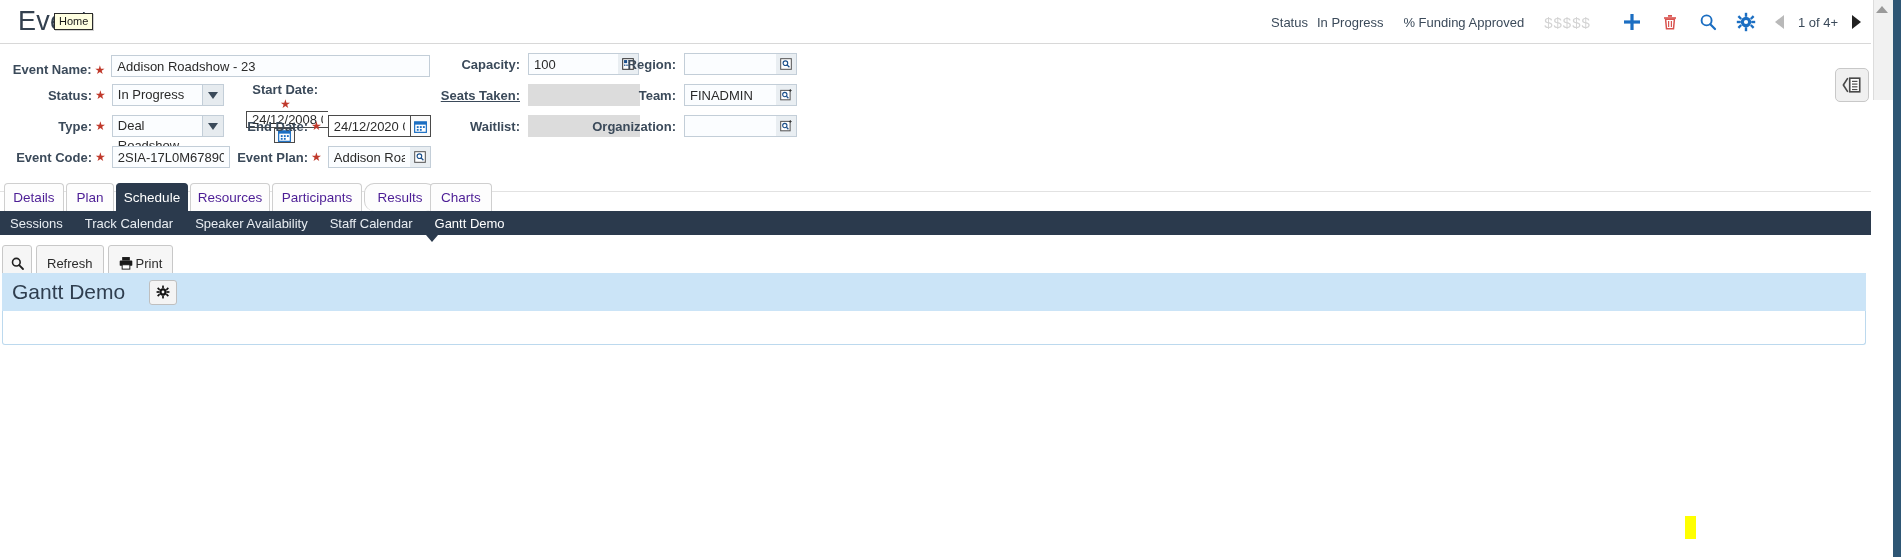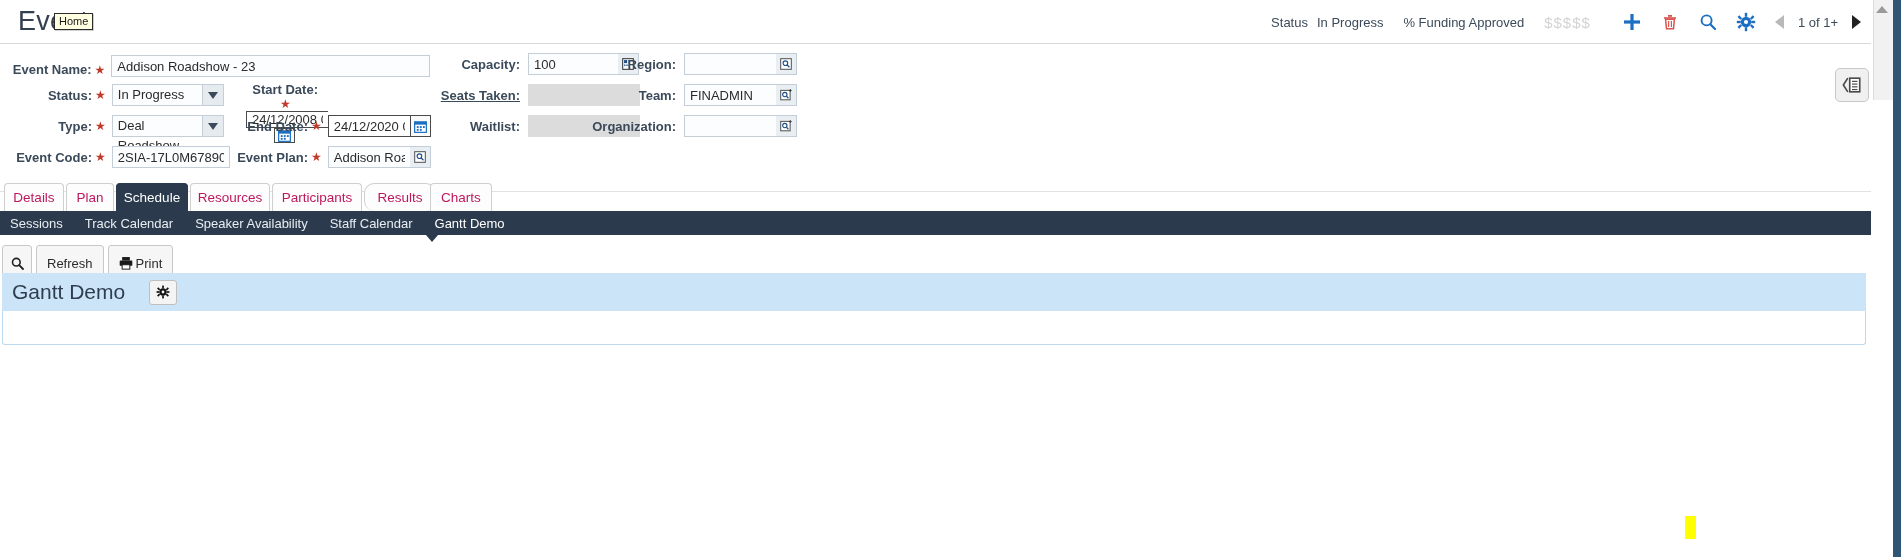--- a/index.html
+++ b/index.html
@@ -80,21 +80,21 @@
     width:21px;height:22px;border:1px solid #c3ced8;border-left:none;background:#e9eef2;
     display:flex;align-items:center;justify-content:center;cursor:pointer;
   }
   .adorn.framed { border-left:1px solid #c3ced8; }
 
   
   .tabs { position:absolute; left:0; top:183px; width:1871px; height:28px; }
   .tab {
     position:absolute; top:0; height:28px; background:#fdfdfd;
     border:1px solid #cfcfcf; border-bottom:none;
-    border-radius:4px 4px 0 0; font-size:13.5px; color:#be185d;
+    border-radius:4px 4px 0 0; font-size:13.5px; color:#4c1d95;
     display:flex;align-items:center;justify-content:center; cursor:pointer;
   }
   .tab.active { background:#2b3a4d; color:#fff; border-color:#2b3a4d; }
 
   
   .subnav {
     position:absolute; left:0; top:211px; width:1871px; height:24px;
     background:#2b3a4d; display:flex; align-items:center; padding-left:10px;
   }
   .subnav a { font-size:13px; color:#e8edf2; margin-right:22px; text-decoration:none; cursor:pointer; }
@@ -194,21 +194,21 @@
             <rect x="15" y="12.4" width="2.4" height="4" transform="rotate(-45 16.2 14.4)"></rect>
             <rect x="15" y="3.6" width="2.4" height="4" transform="rotate(45 16.2 5.6)"></rect>
             <rect x="2.6" y="12.4" width="2.4" height="4" transform="rotate(45 3.8 14.4)"></rect>
           </g>
           <circle cx="10" cy="10" r="2.1" fill="#ffffff"></circle>
         </svg>
       </span>
 
       <span class="pager">
         <span class="pg-prev"></span>
-        <span class="pg-text">1 of 1+</span>
+        <span class="pg-text">1 of 4+</span>
         <span class="pg-next"></span>
       </span>
     </div>
   </div>
 
   <div class="form">
 
     <div class="row" style="left:0; top:6px; width:430px;align-items:flex-end;">
       <span class="lab" style="width:92px;">Event Name:</span>
       <span class="req">★</span>

